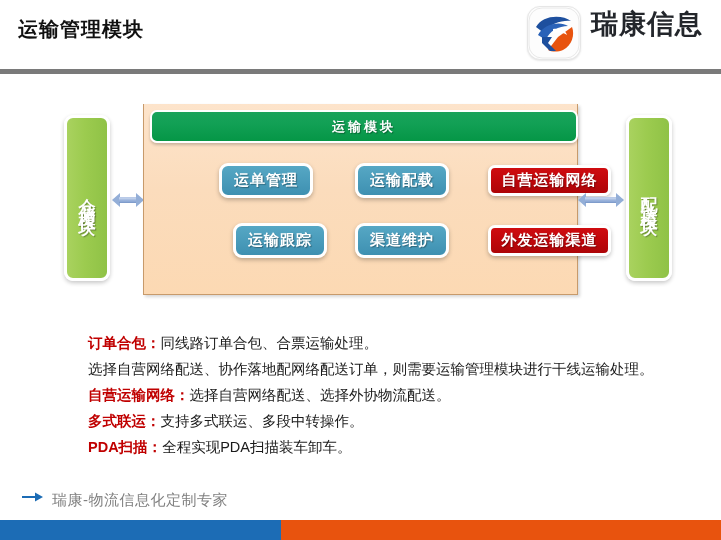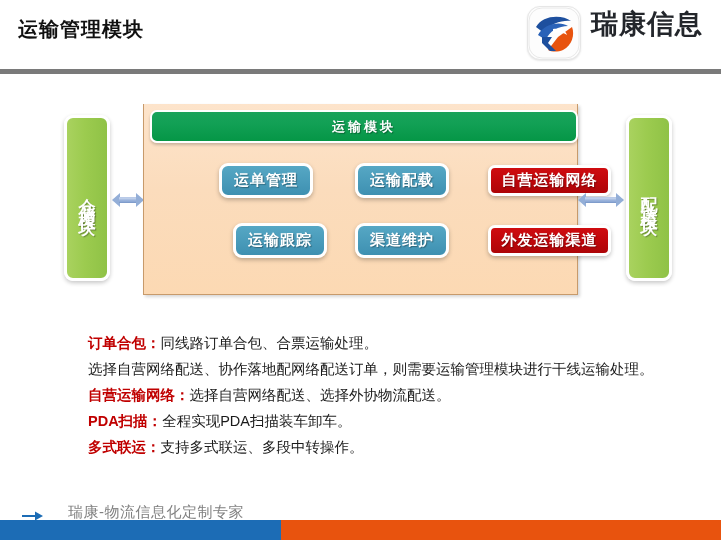--- a/index.html
+++ b/index.html
@@ -204,24 +204,24 @@
     color: #c00000;
     font-weight: bold;
   }
   .note-line .body {
     color: #1a1a1a;
   }
 
   
   .footer-tag {
     position: absolute;
-    left: 22px; bottom: 18px;
-    display: flex;
-    align-items: flex-end;
-    gap: 24px;
+    left: 22px; bottom: 30px;
+    display: flex;
+    align-items: flex-start;
+    gap: 8px;
   }
   .footer-arrow {
     width: 22px; height: 12px;
     display: block;
   }
   .footer-text {
     font-size: 15px;
     color: #808080;
     white-space: nowrap;
     letter-spacing: 0.5px;
@@ -309,24 +309,24 @@
   <div class="note-line">
     <span class="tag">订单合包：</span><span class="body">同线路订单合包、合票运输处理。</span>
   </div>
   <div class="note-line">
     <span class="body">选择自营网络配送、协作落地配网络配送订单，则需要运输管理模块进行干线运输处理。</span>
   </div>
   <div class="note-line">
     <span class="tag">自营运输网络：</span><span class="body">选择自营网络配送、选择外协物流配送。</span>
   </div>
   <div class="note-line">
+    <span class="tag">多式联运：</span><span class="body">支持多式联运、多段中转操作。</span>
+  </div>
+  <div class="note-line">
     <span class="tag">PDA扫描：</span><span class="body">全程实现PDA扫描装车卸车。</span>
-  </div>
-  <div class="note-line">
-    <span class="tag">多式联运：</span><span class="body">支持多式联运、多段中转操作。</span>
   </div>
 </div>
 
 <div class="footer-tag">
   <svg class="footer-arrow" viewBox="0 0 22 12">
     <path d="M0 5 L13 5 L13 1.5 L21 6 L13 10.5 L13 7 L0 7 Z" fill="#1c6cb5"></path>
   </svg>
   <span class="footer-text">瑞康-物流信息化定制专家</span>
 </div>
 

